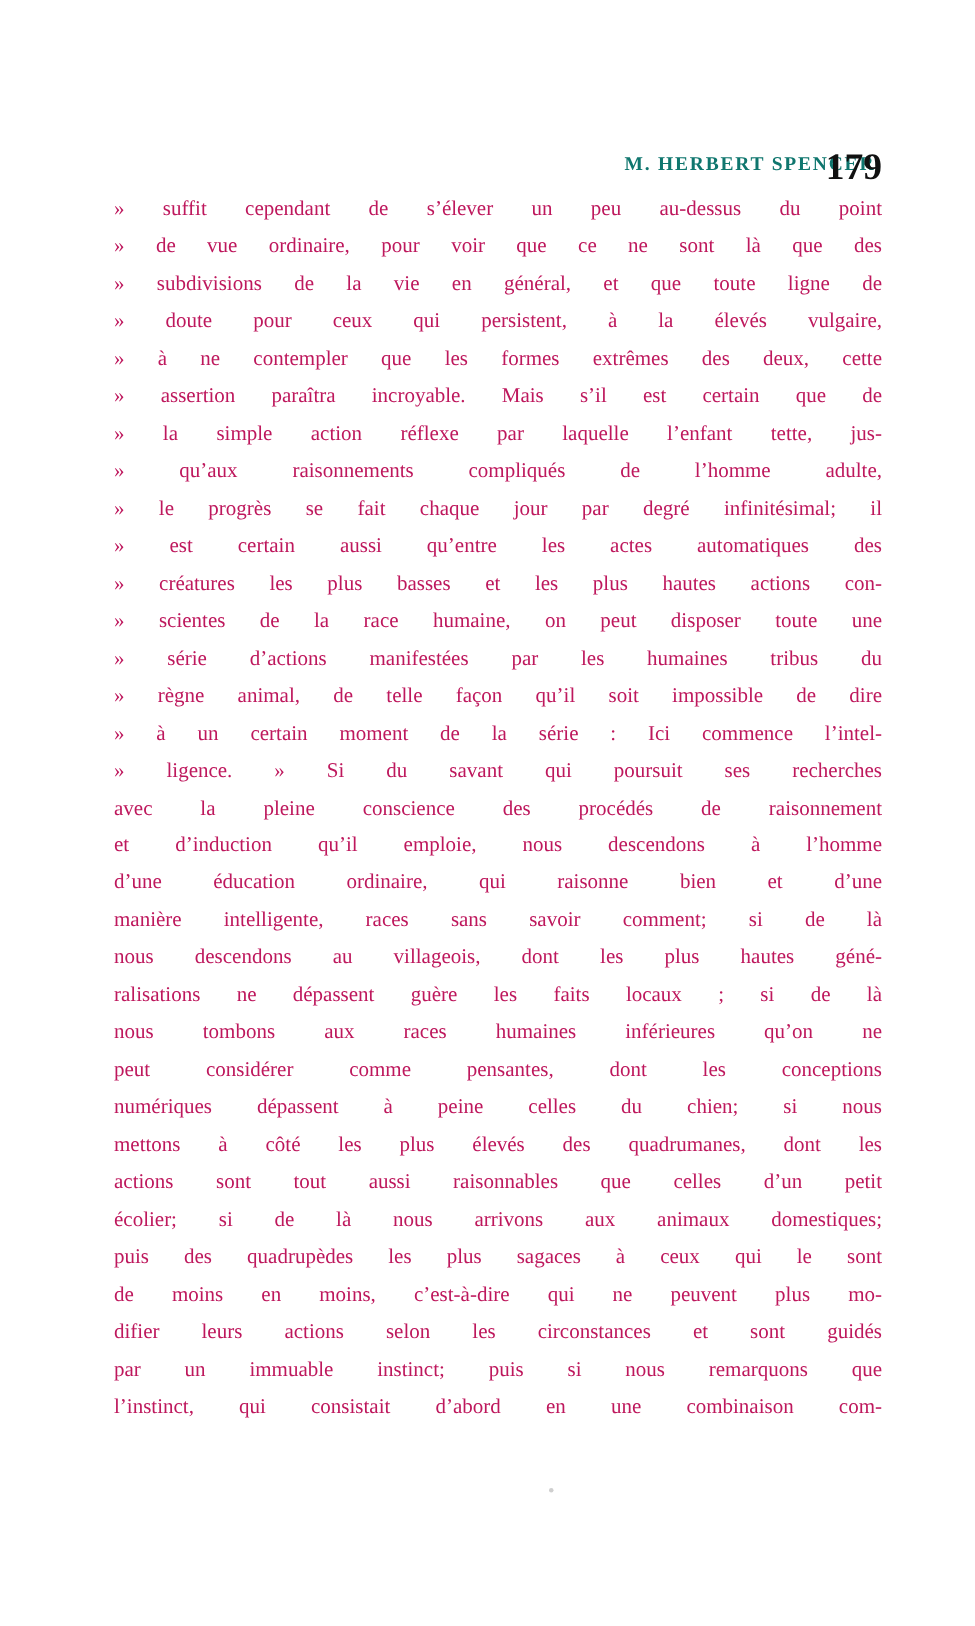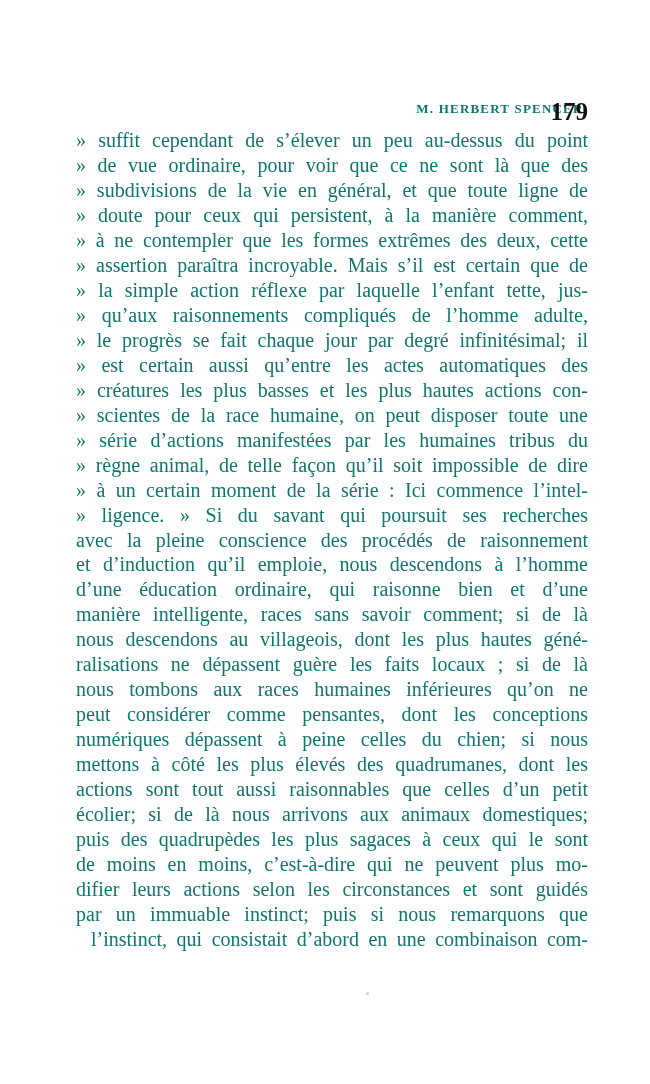--- a/index.html
+++ b/index.html
@@ -49,29 +49,28 @@
     }
     .body-text {
       position: absolute;
       top: 128px;
       left: 76px;
       width: 512px;
     }
     .line {
       height: 24.97px;
       line-height: 24.97px;
-      font-size: 20px;
+      font-size: 14px;
       white-space: nowrap;
       text-align: justify;
       text-align-last: justify;
-      color: #0f766e;
+      color: #be185d;
     }
     .line.last {
       text-align-last: justify;
-      margin-left: 15px;
     }
     .speck {
       position: absolute;
       left: 366px;
       top: 992px;
       width: 3px;
       height: 3px;
       background: #cfcfcf;
       border-radius: 50%;
     }
@@ -82,21 +81,21 @@
 <div class="page">
   <div class="running-head">
     <div class="running-title">M. HERBERT SPENCER.</div>
     <div class="page-number">179</div>
   </div>
 
   <div class="body-text">
     <div class="line">» suffit cependant de s’élever un peu au-dessus du point</div>
     <div class="line">» de vue ordinaire, pour voir que ce ne sont là que des</div>
     <div class="line">» subdivisions de la vie en général, et que toute ligne de</div>
-    <div class="line">» doute pour ceux qui persistent, à la manière comment,</div>
+    <div class="line">» doute pour ceux qui persistent, à la élevés vulgaire,</div>
     <div class="line">» à ne contempler que les formes extrêmes des deux, cette</div>
     <div class="line">» assertion paraîtra incroyable. Mais s’il est certain que de</div>
     <div class="line">» la simple action réflexe par laquelle l’enfant tette, jus-</div>
     <div class="line">» qu’aux raisonnements compliqués de l’homme adulte,</div>
     <div class="line">» le progrès se fait chaque jour par degré infinitésimal; il</div>
     <div class="line">» est certain aussi qu’entre les actes automatiques des</div>
     <div class="line">» créatures les plus basses et les plus hautes actions con-</div>
     <div class="line">» scientes de la race humaine, on peut disposer toute une</div>
     <div class="line">» série d’actions manifestées par les humaines tribus du</div>
     <div class="line">» règne animal, de telle façon qu’il soit impossible de dire</div>

